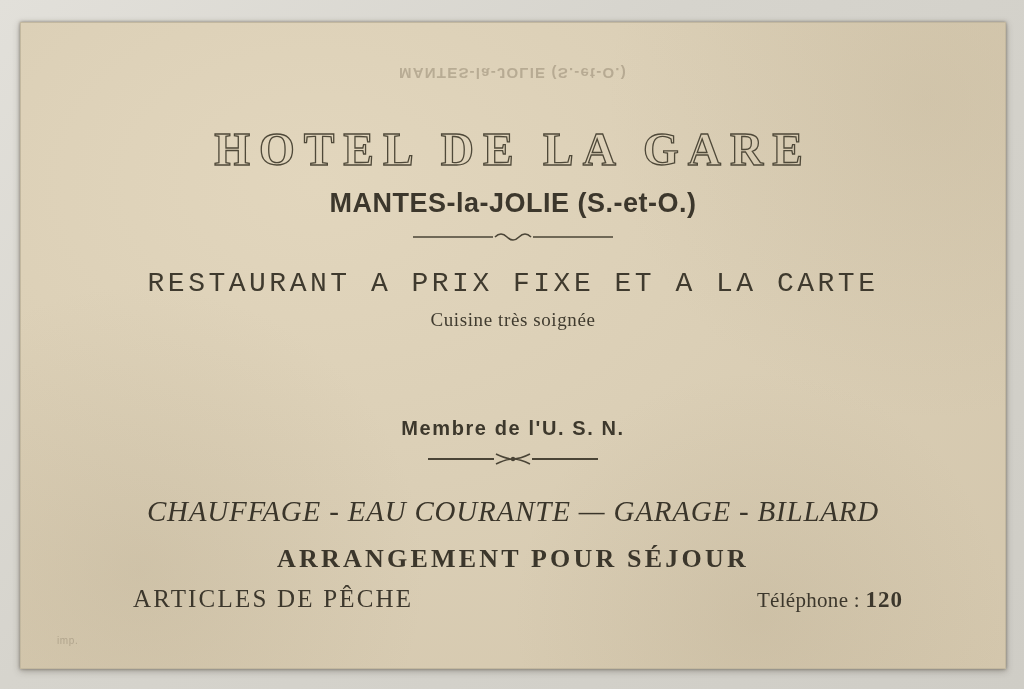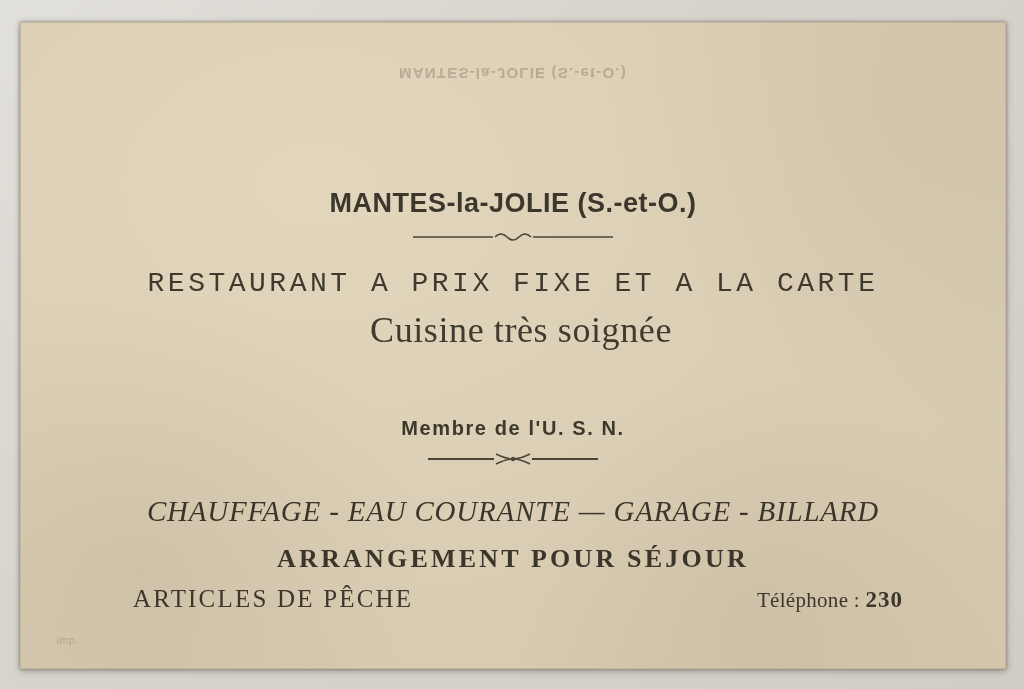--- a/index.html
+++ b/index.html
@@ -130,24 +130,23 @@
     letter-spacing: 3.5px;
     color: #3f3a2e;
   }
 
   #cuisine-line {
     position: absolute;
     top: 286px;
     left: 0;
     width: 100%;
     font-family: "Liberation Serif", serif;
-    font-size: 36px;
+    font-size: 19px;
     letter-spacing: 0.6px;
     color: #403b2f;
-    margin-left: 8px;
   }
 
   #owner-line {
     position: absolute;
     top: 338px;
     left: 0;
     width: 100%;
     font-family: "Liberation Serif", serif;
     color: #3a352a;
   }
@@ -231,20 +230,23 @@
 </head>
 <body>
 
 <div id="scan-background"></div>
 
 <div id="card">
   <div class="card-inner">
 
     <div id="ghost-line">MANTES-la-JOLIE (S.-et-O.)</div>
 
+    <div id="hotel-title">
+      <span class="hollow">HOTEL DE LA GARE</span>
+    </div>
 
     <div id="city-line">MANTES-la-JOLIE (S.-et-O.)</div>
 
     <div class="divider" id="divider-top">
       <svg width="200" height="16" viewBox="0 0 200 16">
         <line x1="0" y1="8" x2="80" y2="8" stroke="#4a4436" stroke-width="1.6"></line>
         <line x1="120" y1="8" x2="200" y2="8" stroke="#4a4436" stroke-width="1.6"></line>
         <path d="M82 8 q6 -6 12 0 q6 6 12 0 q6 -6 12 0" fill="none" stroke="#4a4436" stroke-width="1.6"></path>
       </svg>
     </div>
@@ -266,20 +268,20 @@
       </svg>
     </div>
 
     <div id="services-line">CHAUFFAGE - EAU COURANTE — GARAGE - BILLARD</div>
 
     <div id="arrangement-line">ARRANGEMENT POUR SÉJOUR</div>
 
     <div id="footer-row">
       <span id="footer-articles">ARTICLES DE PÊCHE</span>
       <span id="footer-phone">
-        <span>Téléphone : </span><span class="num">230</span>
+        <span>Téléphone : </span><span class="num">120</span>
       </span>
     </div>
 
     <div id="faint-mark">imp.</div>
 
   </div>
 </div>
 
 </body></html>

